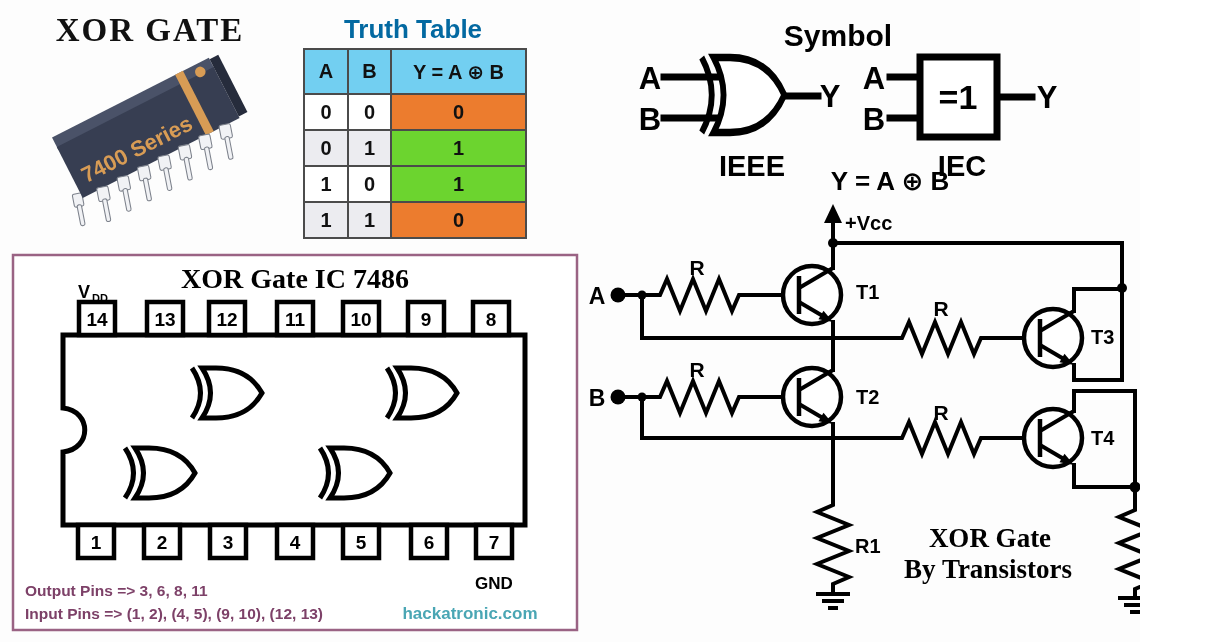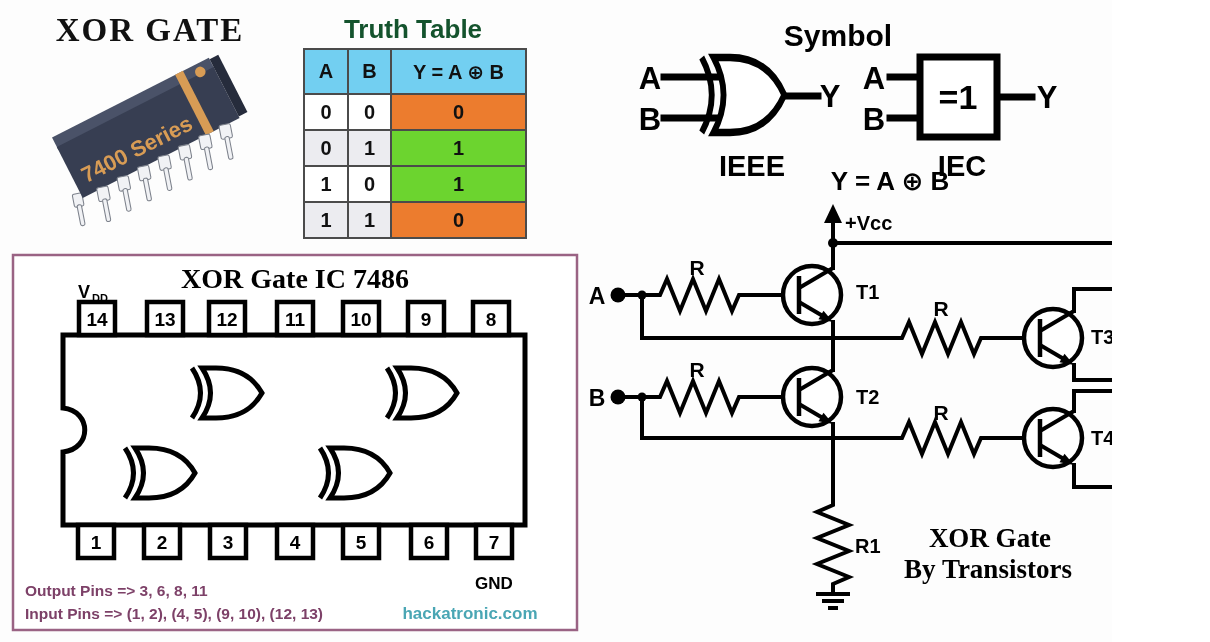--- a/index.html
+++ b/index.html
@@ -1,24 +1,24 @@
 <!DOCTYPE html>
 <html style="--table-header: #72cff1; --table-orange: #ec7c2e; --table-green: #6cd42f; --table-row-alt: #ececf0; --panel-border: #9a6384; --accent-purple: #7d4168; --teal: #4aa6b4; --chip-body: #373e52; --chip-top: #4a5268; --chip-end: #262c3c; --chip-accent: #d89c55;"><head>
 <meta charset="utf-8">
 <style>
   html,body{margin:0;padding:0;background:#fff;}
   #canvas{position:relative;width:1112px;height:642px;background:#fdfdfd;overflow:hidden;
-          font-family:"Liberation Sans",sans-serif;}
+          font-family:"Liberation Sans",sans-serif;padding-left:28px;}
   .abs{position:absolute;}
   
   #xor-title{left:28px;top:12px;width:244px;text-align:center;font-size:33px;font-weight:bold;
              letter-spacing:2px;color:#111;font-family:"Liberation Serif",serif;}
   .chip-svg{overflow:visible;}
   
-  #tt-title{left:298px;top:14px;width:230px;text-align:center;font-size:26px;font-weight:bold;color:#14532d;}
+  #tt-title{left:298px;top:14px;width:230px;text-align:center;font-size:26px;font-weight:bold;color:#0369a1;}
   #tt{left:303px;top:48px;border-collapse:collapse;}
   #tt td,#tt th{border:2px solid #4b4b4b;text-align:center;font-weight:bold;font-size:20px;color:#111;
                 padding:0;font-family:"Liberation Sans","DejaVu Sans",sans-serif;}
   #tt th{background:var(--table-header);height:43px;}
   #tt td{height:34px;}
   #tt .ca{width:42px;} #tt .cb{width:41px;} #tt .cy{width:133px;}
   #tt tr:nth-child(odd) td.ab{background:var(--table-row-alt);}
   #tt tr:nth-child(even) td.ab{background:#ffffff;}
   #tt td[data-y="0"]{background:var(--table-orange);}
   #tt td[data-y="1"]{background:var(--table-green);}

